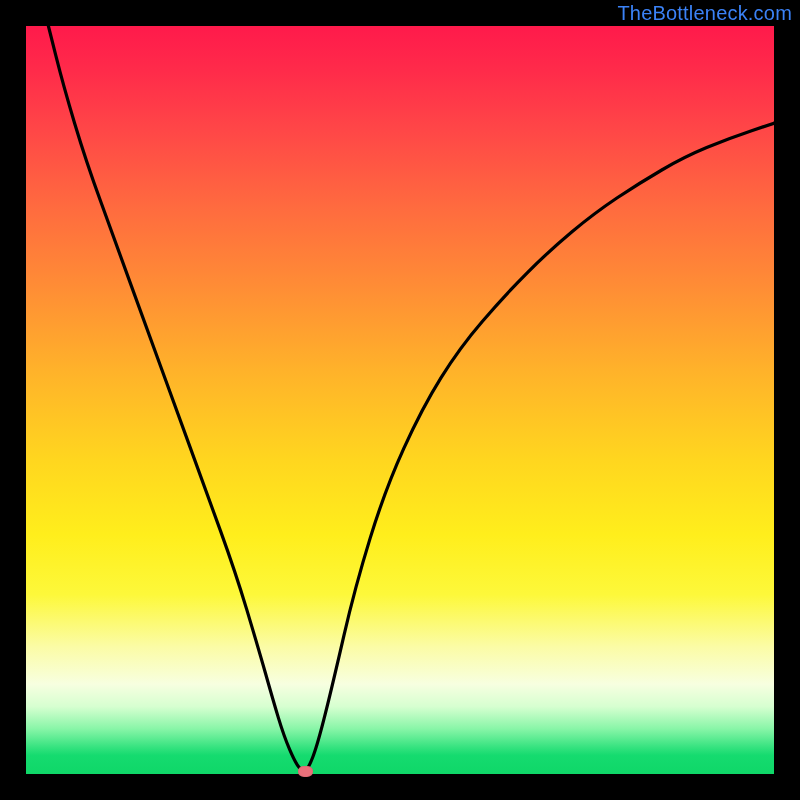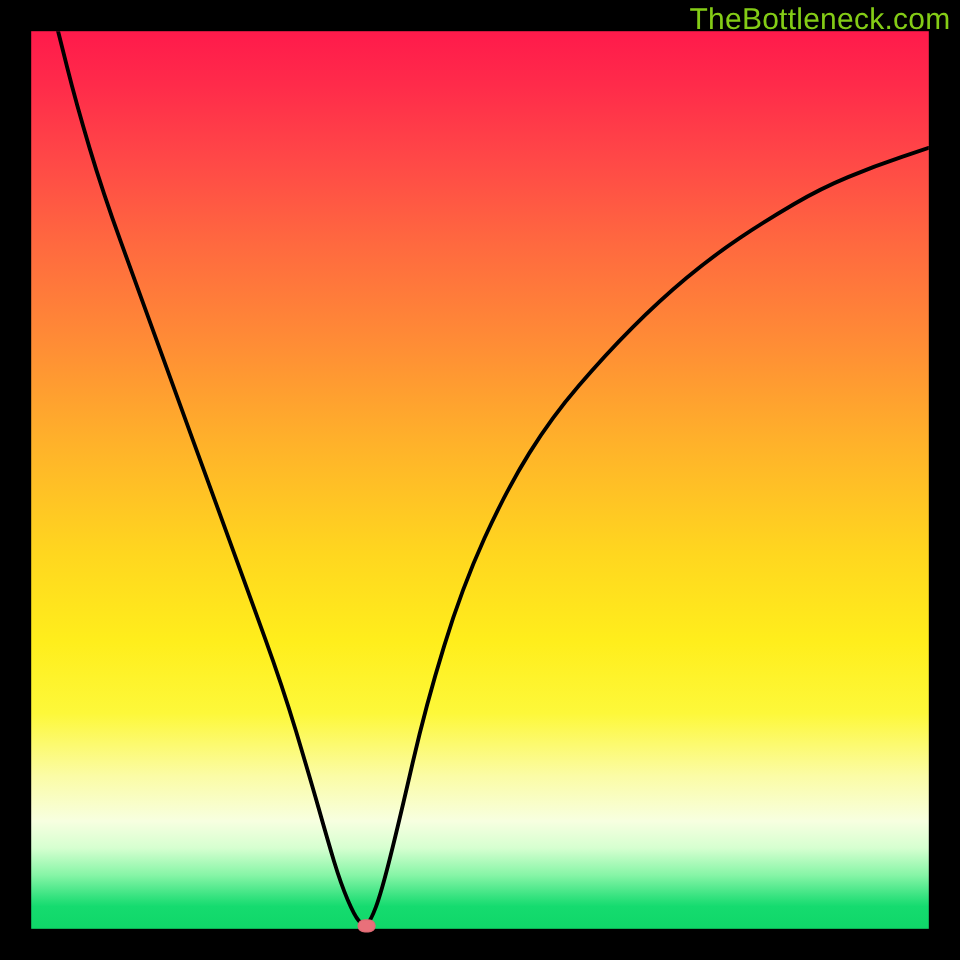--- a/index.html
+++ b/index.html
@@ -45,22 +45,22 @@
     position: absolute;
     inset: 0;
     width: 748px;
     height: 748px;
   }
   .watermark {
     position: absolute;
     top: 2px;
     right: 8px;
     font-family: Arial, Helvetica, sans-serif;
-    font-size: 25px;
-    color: #84cc16;
+    font-size: 20px;
+    color: #3b82f6;
     letter-spacing: 0.2px;
     user-select: none;
   }
   .marker {
     position: absolute;
     width: 15px;
     height: 11px;
     border-radius: 6px / 5px;
     background: #e9707a;
     box-shadow: inset 0 0 0 1px rgba(0,0,0,0.05);

